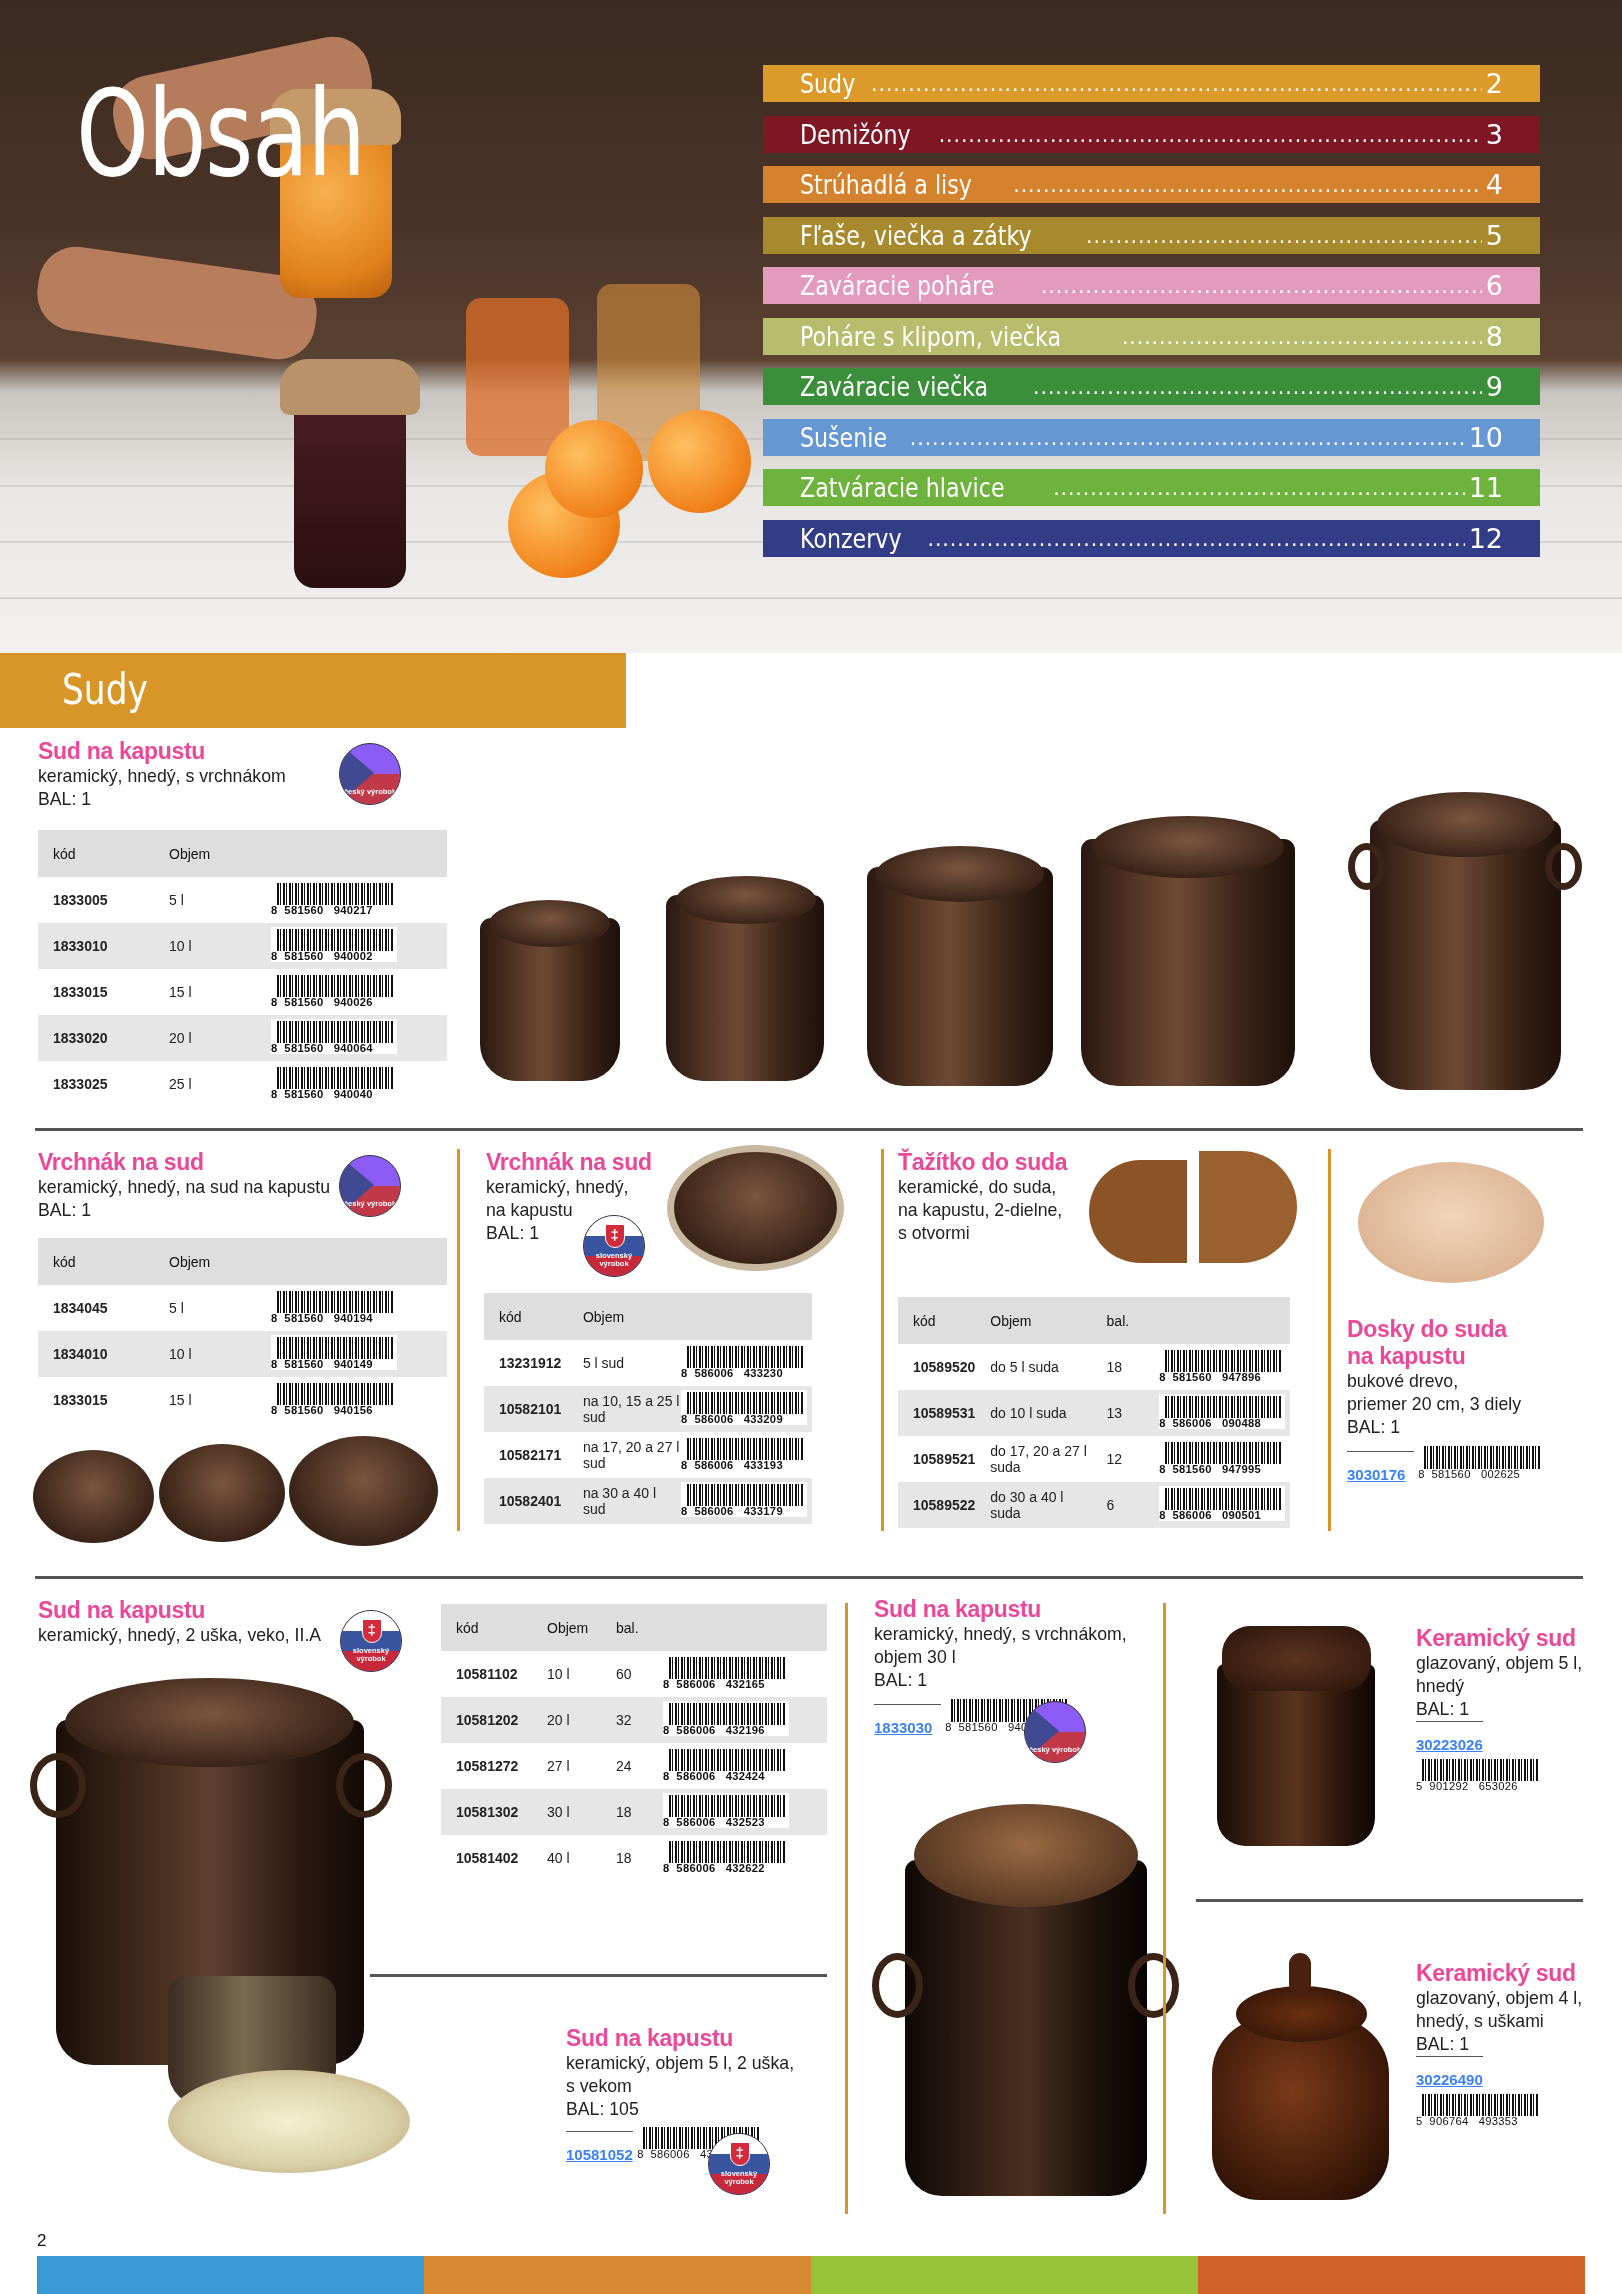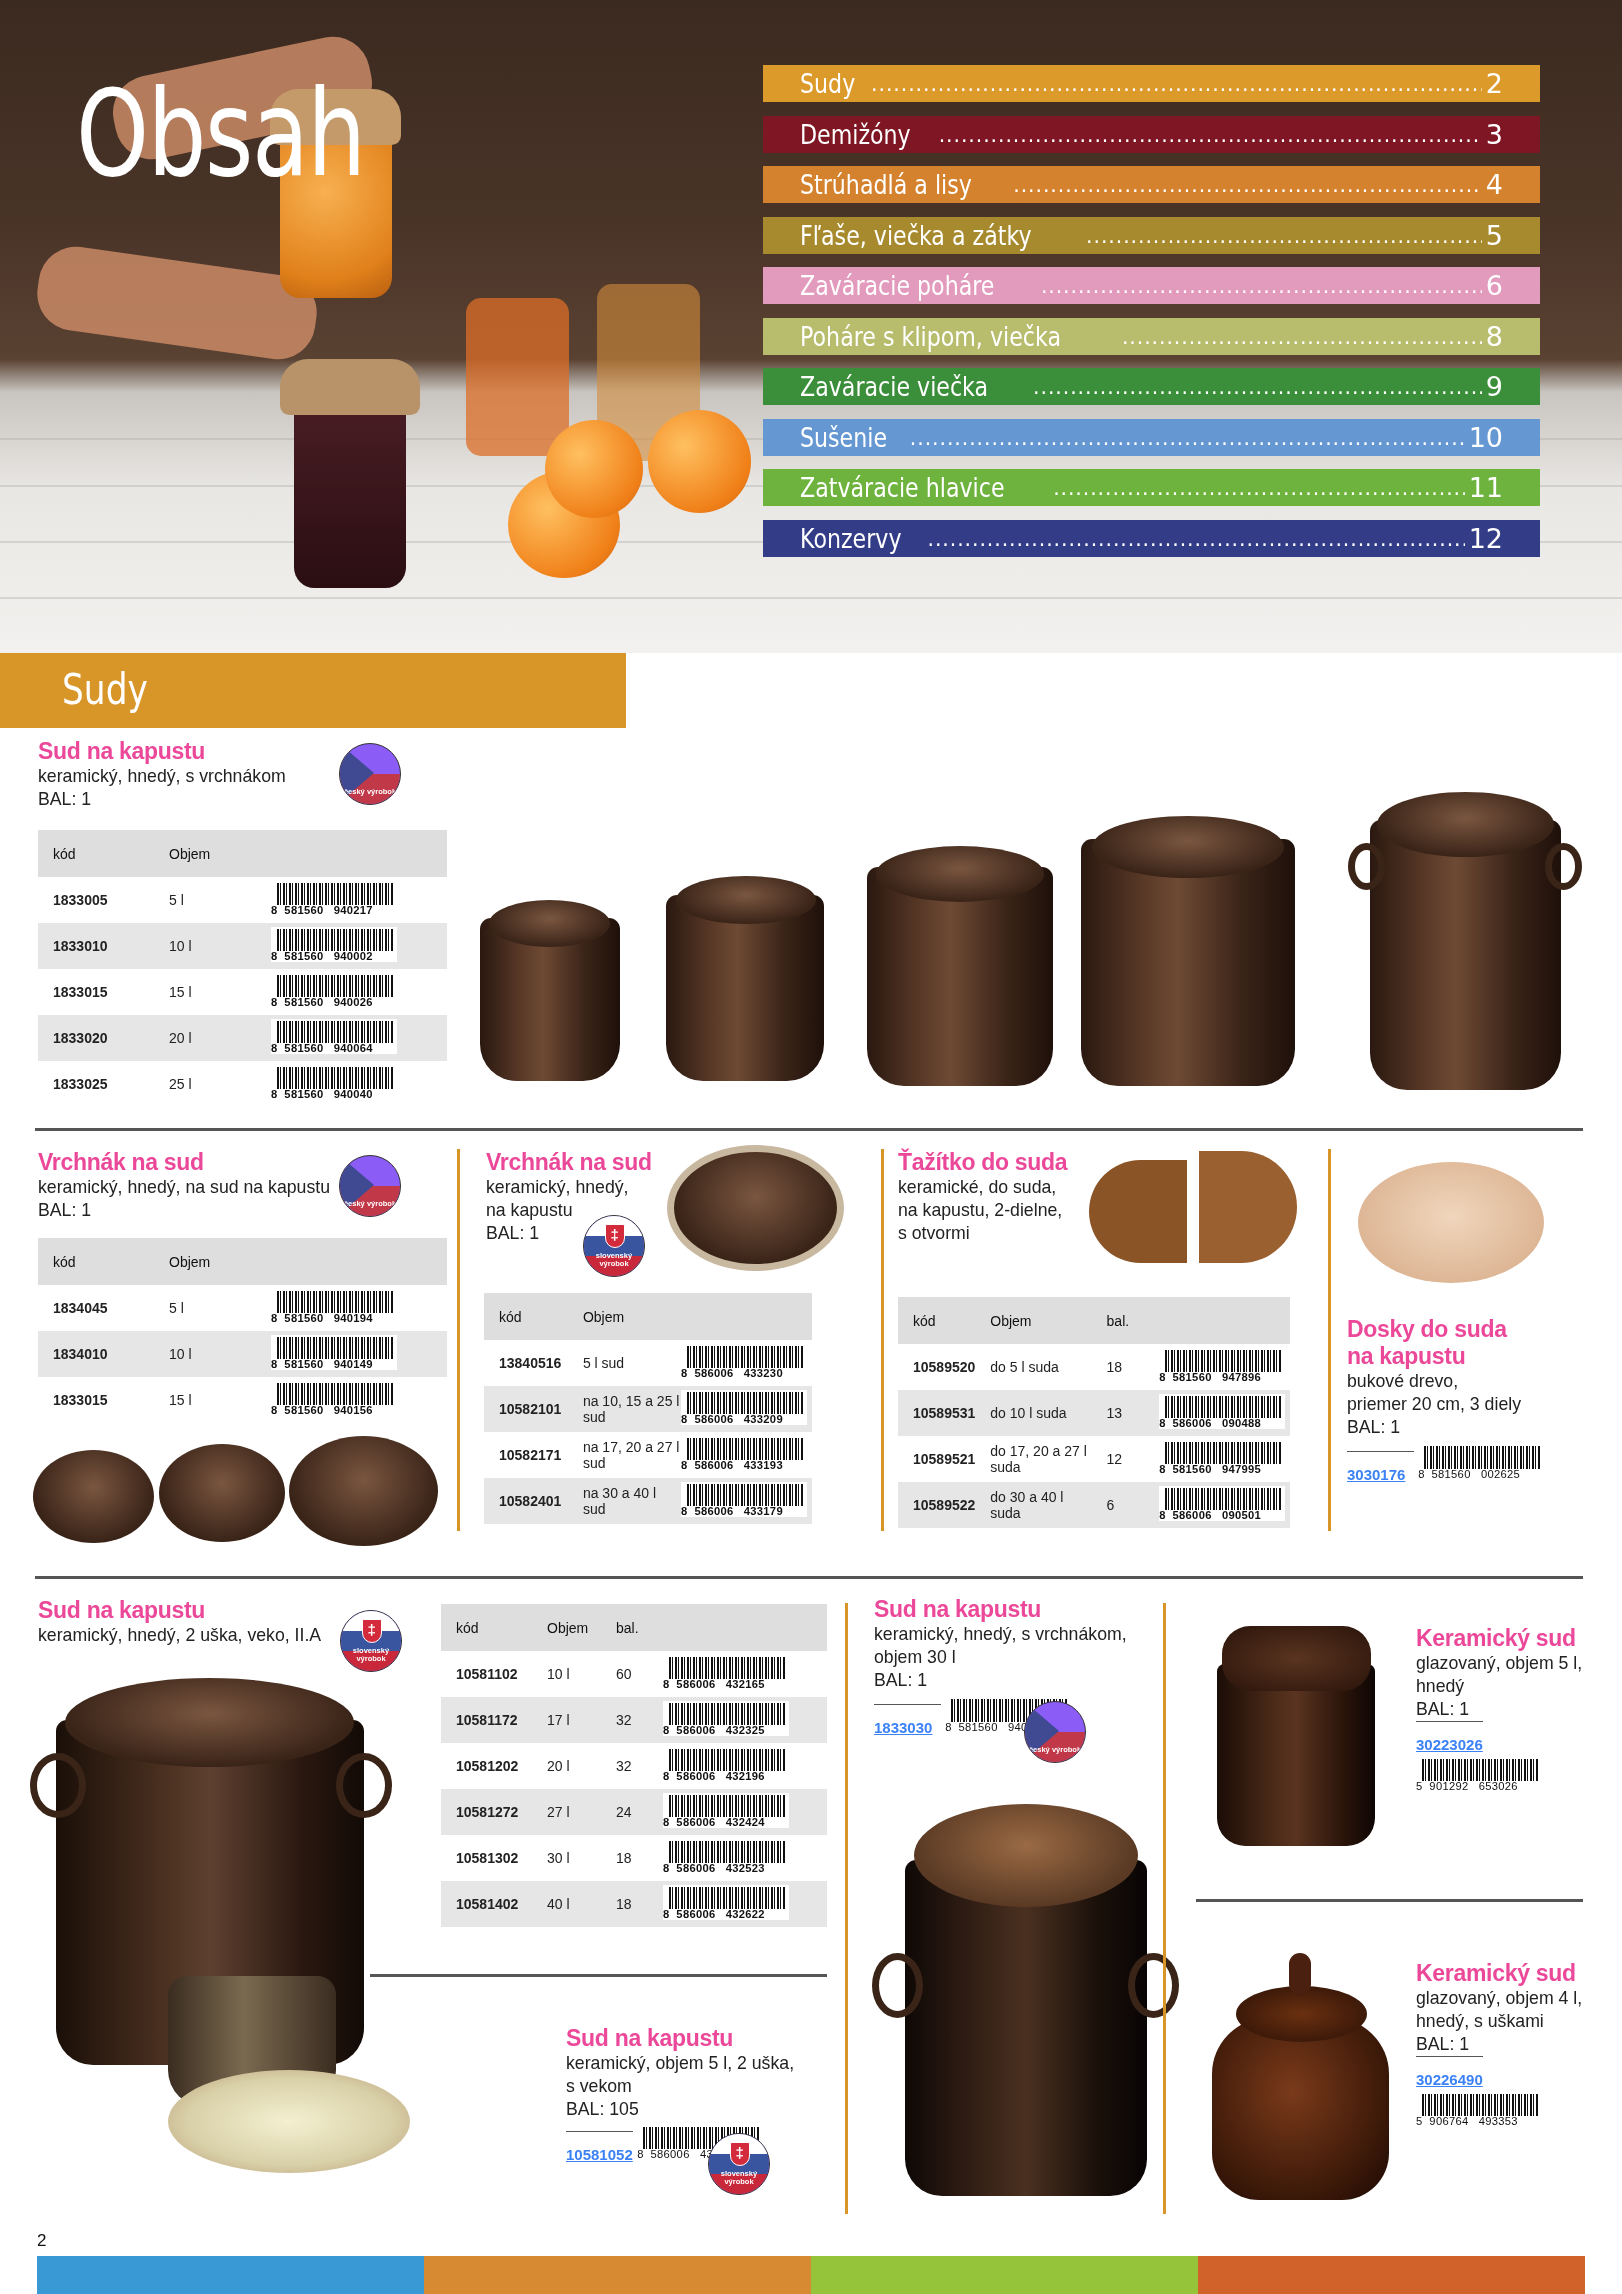--- a/index.html
+++ b/index.html
@@ -302,21 +302,21 @@
       </colgroup>
       <thead>
         <tr>
           <th>kód</th>
           <th>Objem</th>
           <th></th>
         </tr>
       </thead>
       <tbody>
         <tr>
-          <td>13840516</td>
+          <td>13231912</td>
           <td class="vol">5 l sud</td>
           <td class="bc"><div class="barcode"><div class="bars"></div><div class="num"><span>8</span>&nbsp;&nbsp;<span>586006</span>&nbsp;&nbsp;&nbsp;<span>433230</span></div></div></td>
         </tr>
         <tr>
           <td>10582101</td>
           <td class="vol">na 10, 15 a 25 l sud</td>
           <td class="bc"><div class="barcode"><div class="bars"></div><div class="num"><span>8</span>&nbsp;&nbsp;<span>586006</span>&nbsp;&nbsp;&nbsp;<span>433209</span></div></div></td>
         </tr>
         <tr>
           <td>10582171</td>
@@ -440,26 +440,20 @@
         </tr>
       </thead>
       <tbody>
         <tr>
           <td>10581102</td>
           <td class="vol">10 l</td>
           <td class="vol">60</td>
           <td class="bc"><div class="barcode"><div class="bars"></div><div class="num"><span>8</span>&nbsp;&nbsp;<span>586006</span>&nbsp;&nbsp;&nbsp;<span>432165</span></div></div></td>
         </tr>
         <tr>
-          <td>10581172</td>
-          <td class="vol">17 l</td>
-          <td class="vol">32</td>
-          <td class="bc"><div class="barcode"><div class="bars"></div><div class="num"><span>8</span>&nbsp;&nbsp;<span>586006</span>&nbsp;&nbsp;&nbsp;<span>432325</span></div></div></td>
-        </tr>
-        <tr>
           <td>10581202</td>
           <td class="vol">20 l</td>
           <td class="vol">32</td>
           <td class="bc"><div class="barcode"><div class="bars"></div><div class="num"><span>8</span>&nbsp;&nbsp;<span>586006</span>&nbsp;&nbsp;&nbsp;<span>432196</span></div></div></td>
         </tr>
         <tr>
           <td>10581272</td>
           <td class="vol">27 l</td>
           <td class="vol">24</td>
           <td class="bc"><div class="barcode"><div class="bars"></div><div class="num"><span>8</span>&nbsp;&nbsp;<span>586006</span>&nbsp;&nbsp;&nbsp;<span>432424</span></div></div></td>

